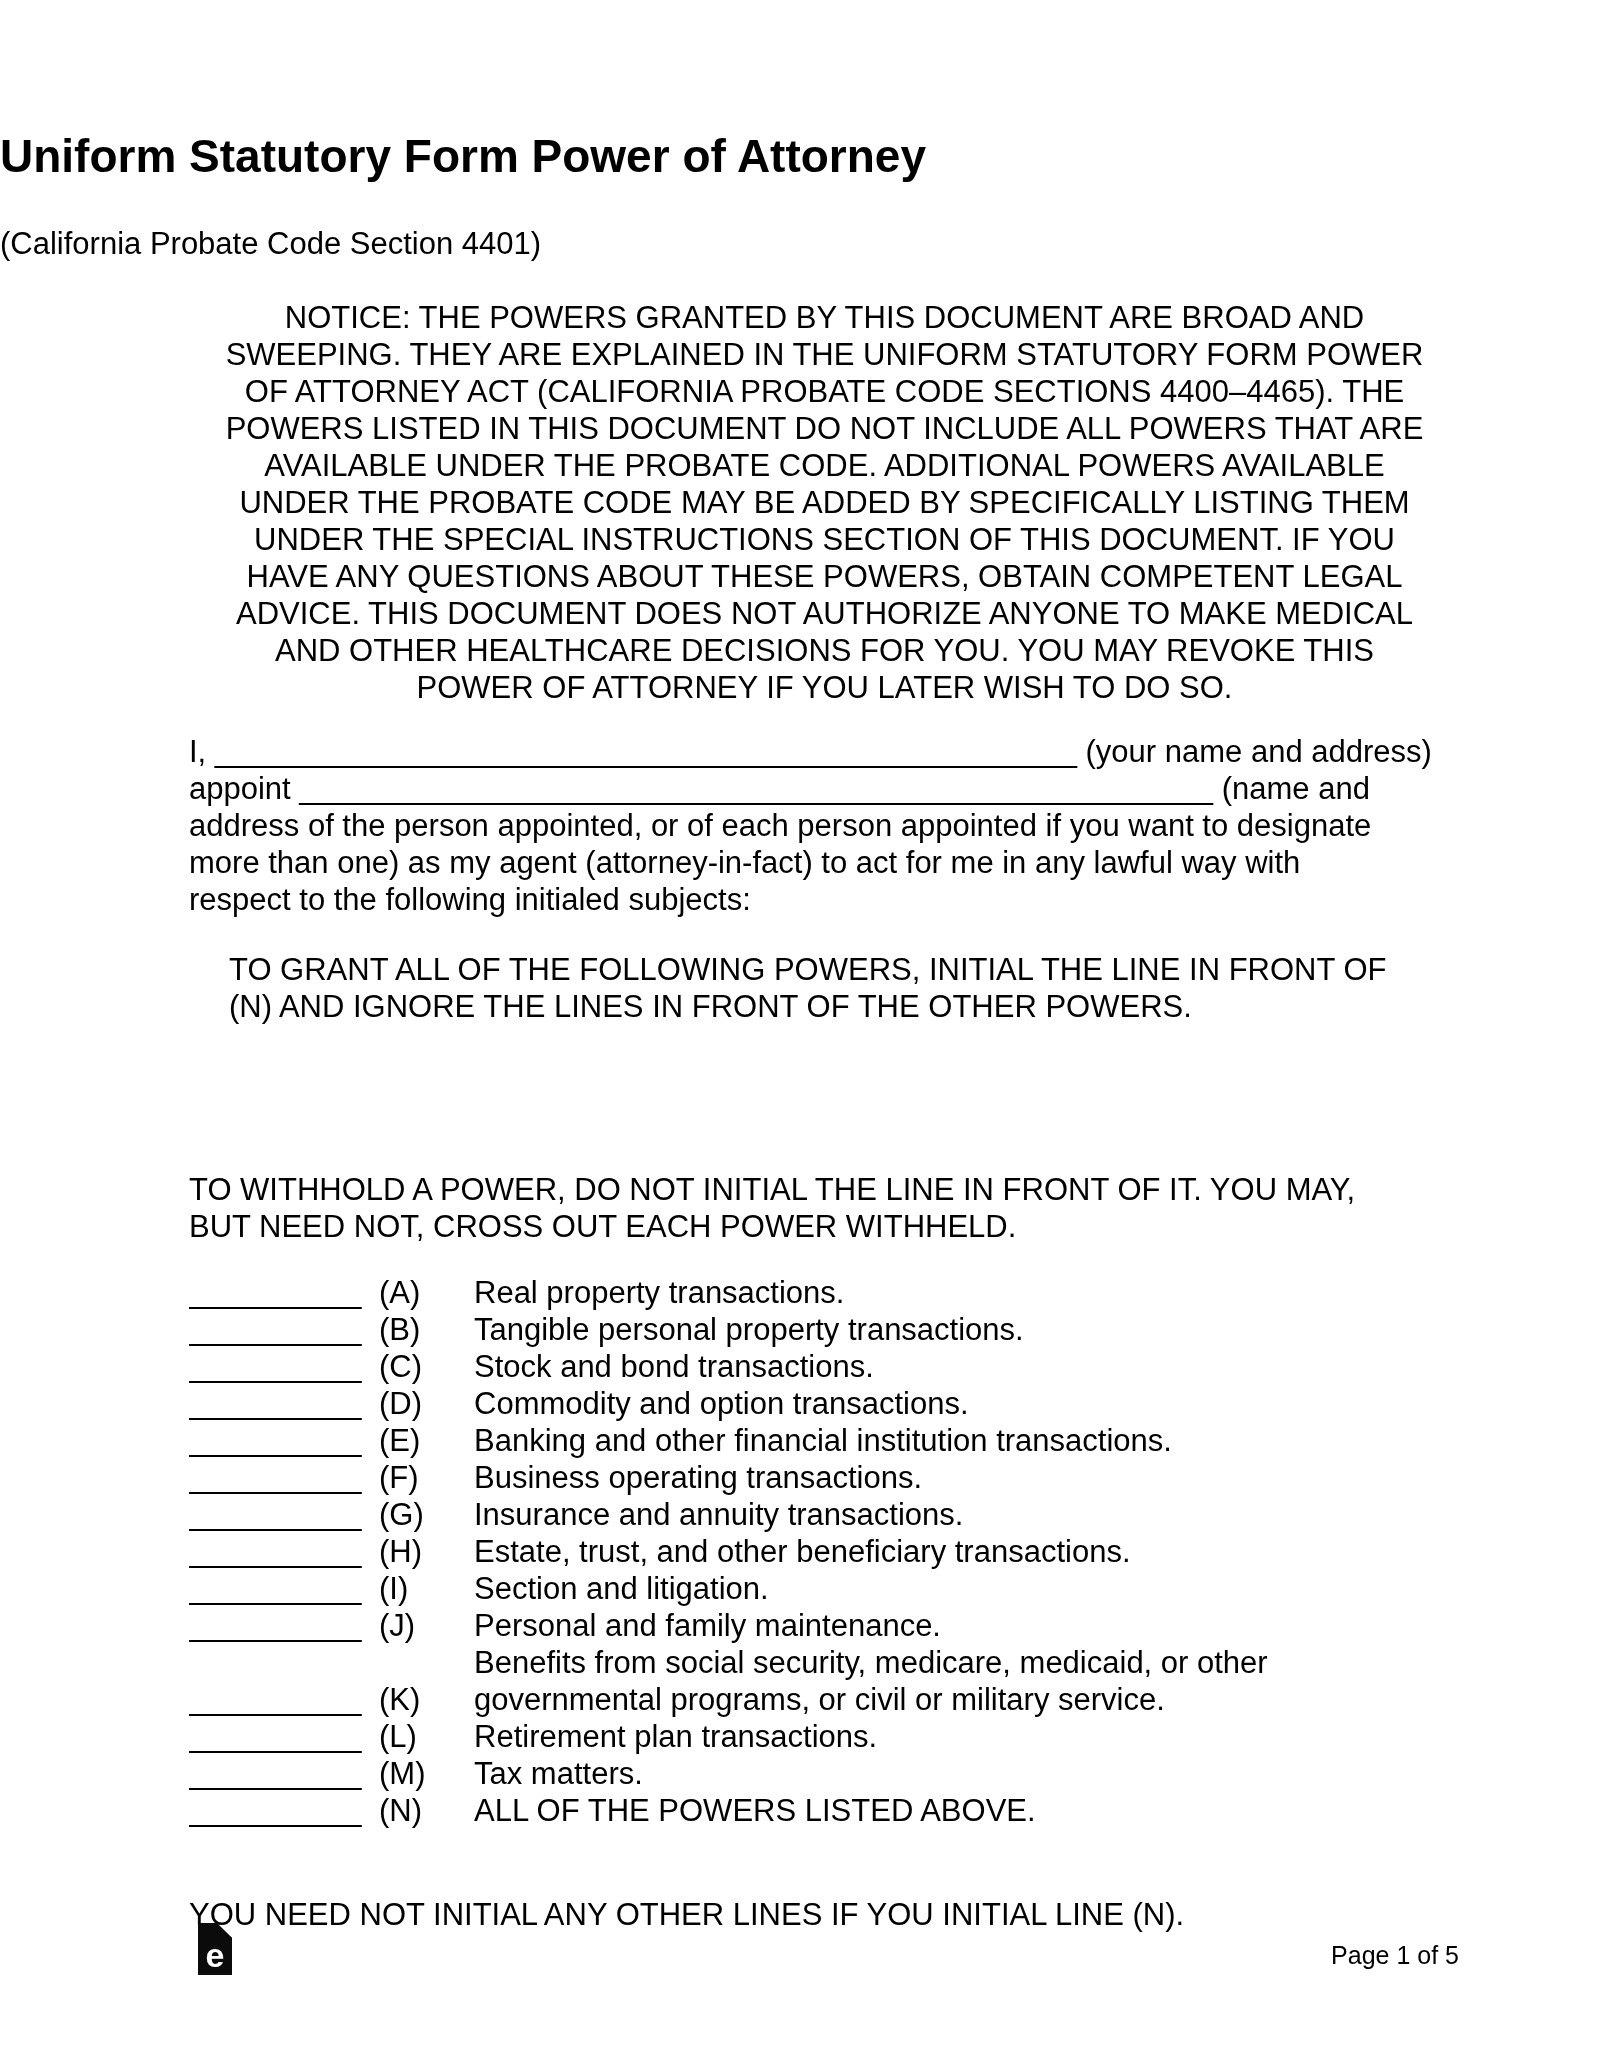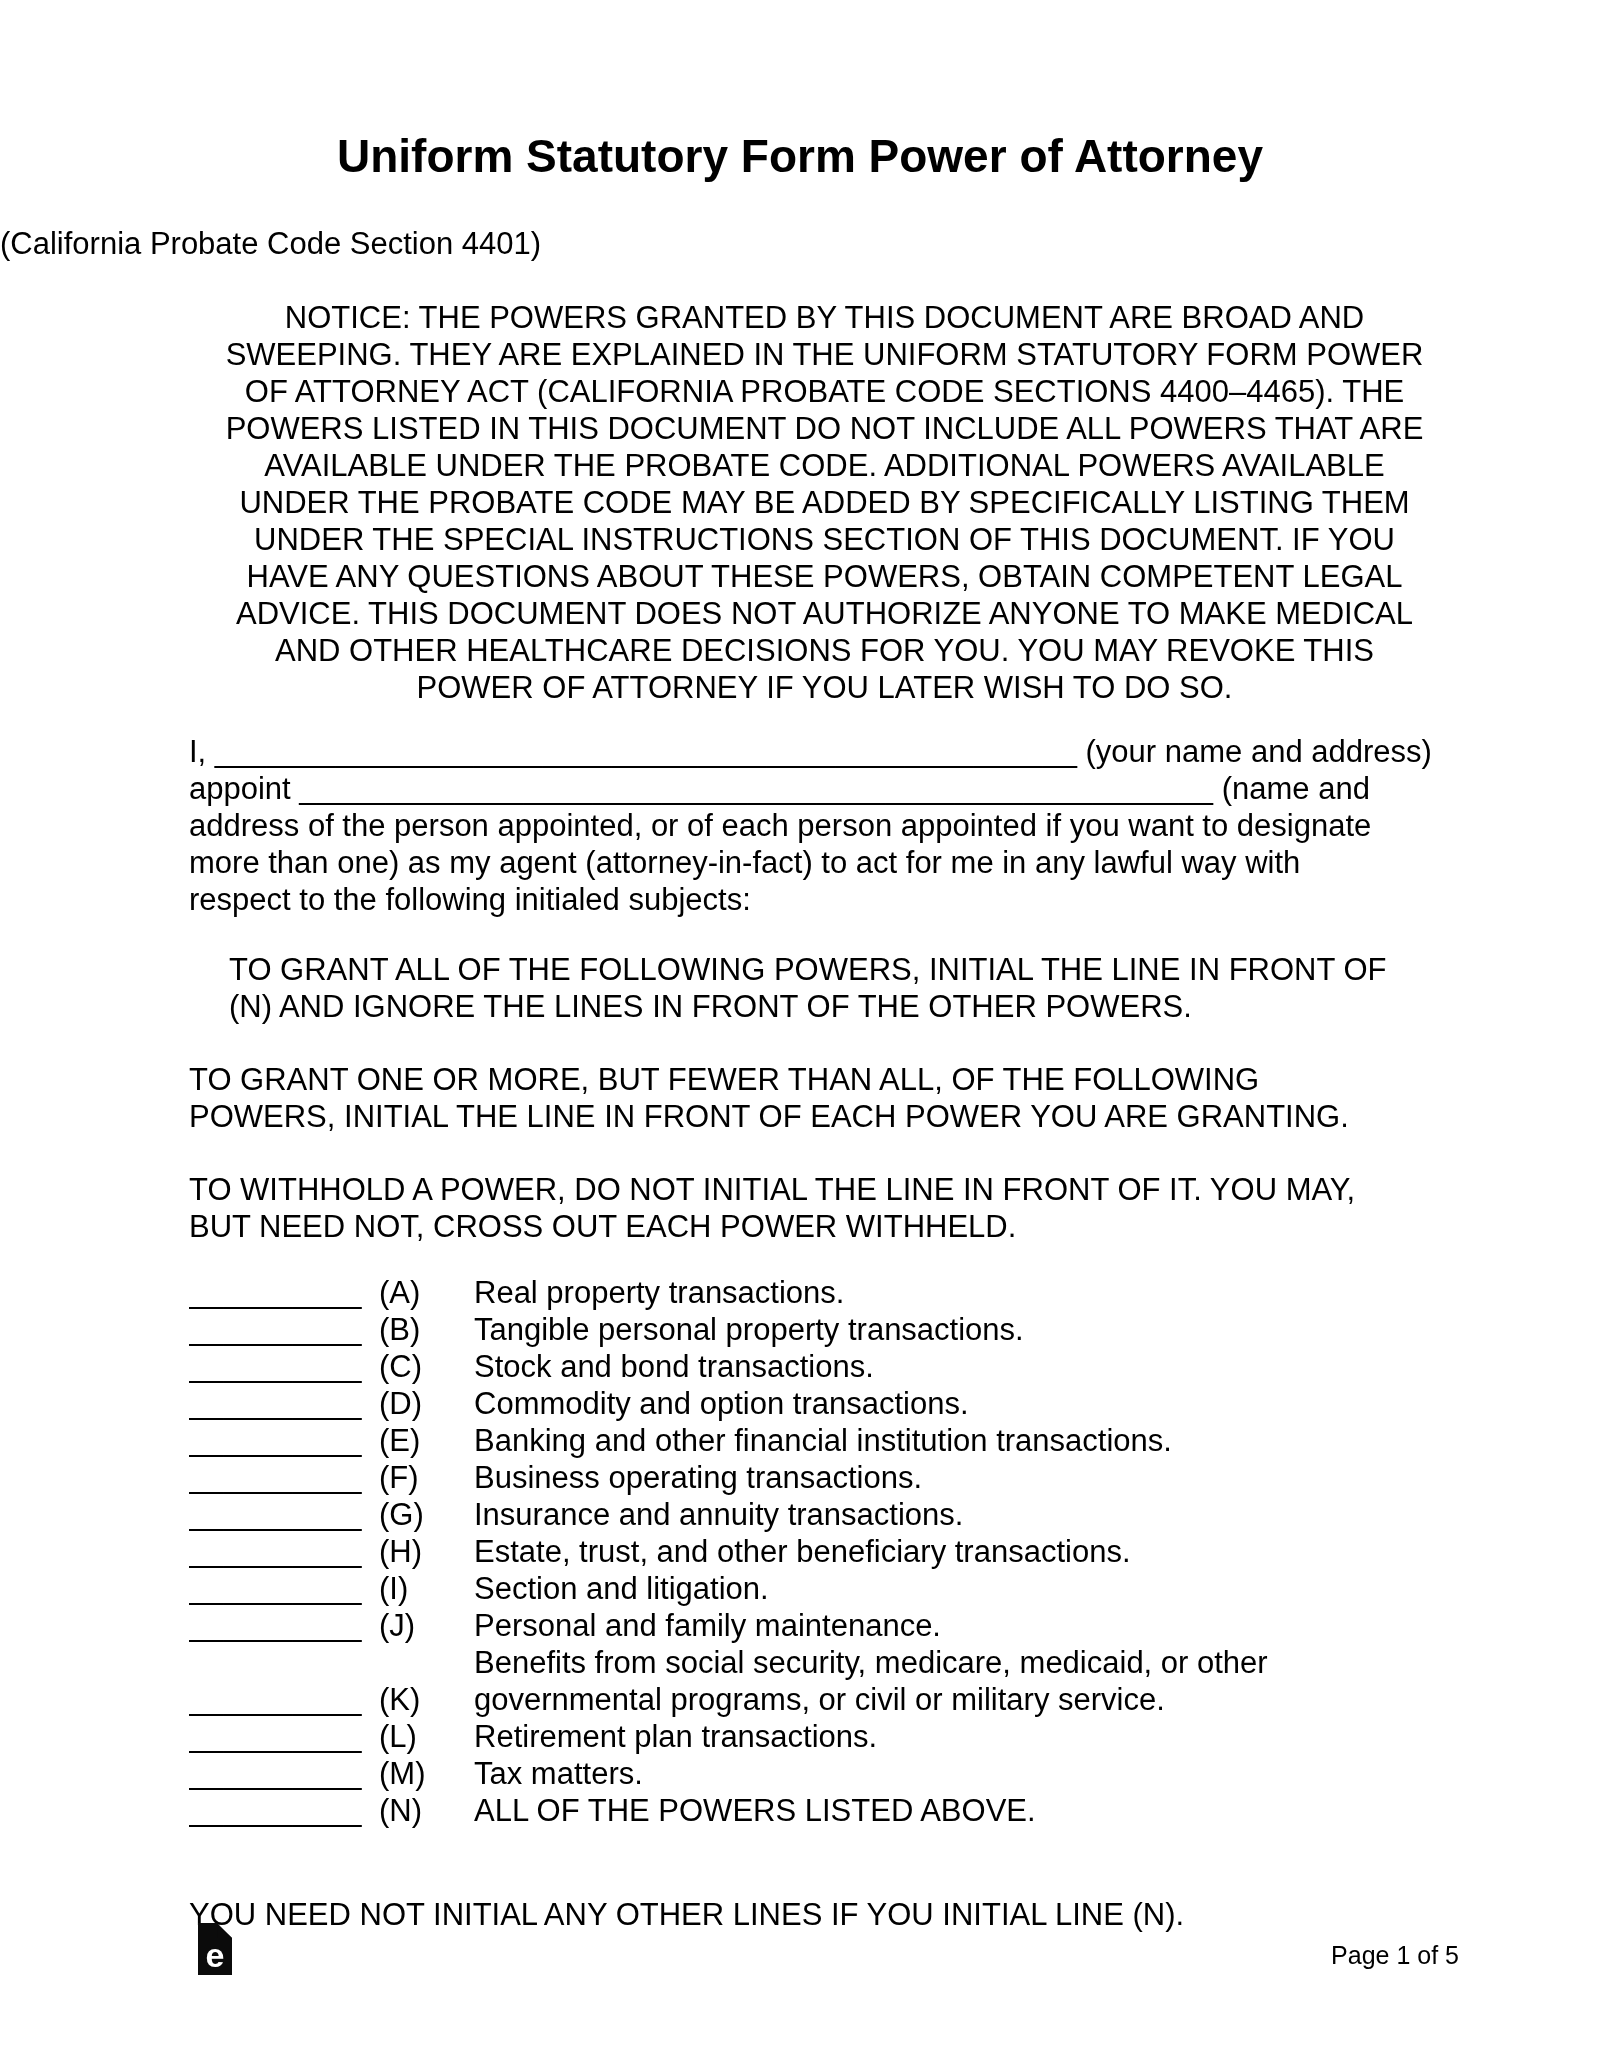--- a/index.html
+++ b/index.html
@@ -9,21 +9,20 @@
     height: 2070px;
     background: #ffffff;
     color: #000000;
     font-family: "Liberation Sans", sans-serif;
     overflow: hidden;
   }
   .doc-title {
     position: absolute;
     top: 131px; left: 0; width: 1600px;
     font-size: 46px; font-weight: bold;
-    text-align: center;
     line-height: 50px;
   }
   .doc-subtitle {
     position: absolute;
     top: 225px; left: 0; width: 1600px;
     font-size: 31px;
     text-align: left;
     line-height: 37px;
   }
   .block {
@@ -103,22 +102,20 @@
 POWER OF ATTORNEY IF YOU LATER WISH TO DO SO.</div>
 
   <div class="block b-appoint"><span>I, </span><span>__________________________________________________</span><span> (your name and address)
 appoint </span><span>_____________________________________________________</span><span> (name and
 address of the person appointed, or of each person appointed if you want to designate
 more than one) as my agent (attorney-in-fact) to act for me in any lawful way with
 respect to the following initialed subjects:</span></div>
 
   <div class="block b-grantall">TO GRANT ALL OF THE FOLLOWING POWERS, INITIAL THE LINE IN FRONT OF
 (N) AND IGNORE THE LINES IN FRONT OF THE OTHER POWERS.</div>
-  <div class="block b-grantone">TO GRANT ONE OR MORE, BUT FEWER THAN ALL, OF THE FOLLOWING
-POWERS, INITIAL THE LINE IN FRONT OF EACH POWER YOU ARE GRANTING.</div>
   <div class="block b-withhold">TO WITHHOLD A POWER, DO NOT INITIAL THE LINE IN FRONT OF IT. YOU MAY,
 BUT NEED NOT, CROSS OUT EACH POWER WITHHELD.</div>
 
   <div class="powers">
     <div class="power-row">
         <span class="power-blank">__________</span>
         <span class="power-letter">(A)</span>
         <span class="power-text">Real property transactions.</span>
       </div>
     <div class="power-row">

